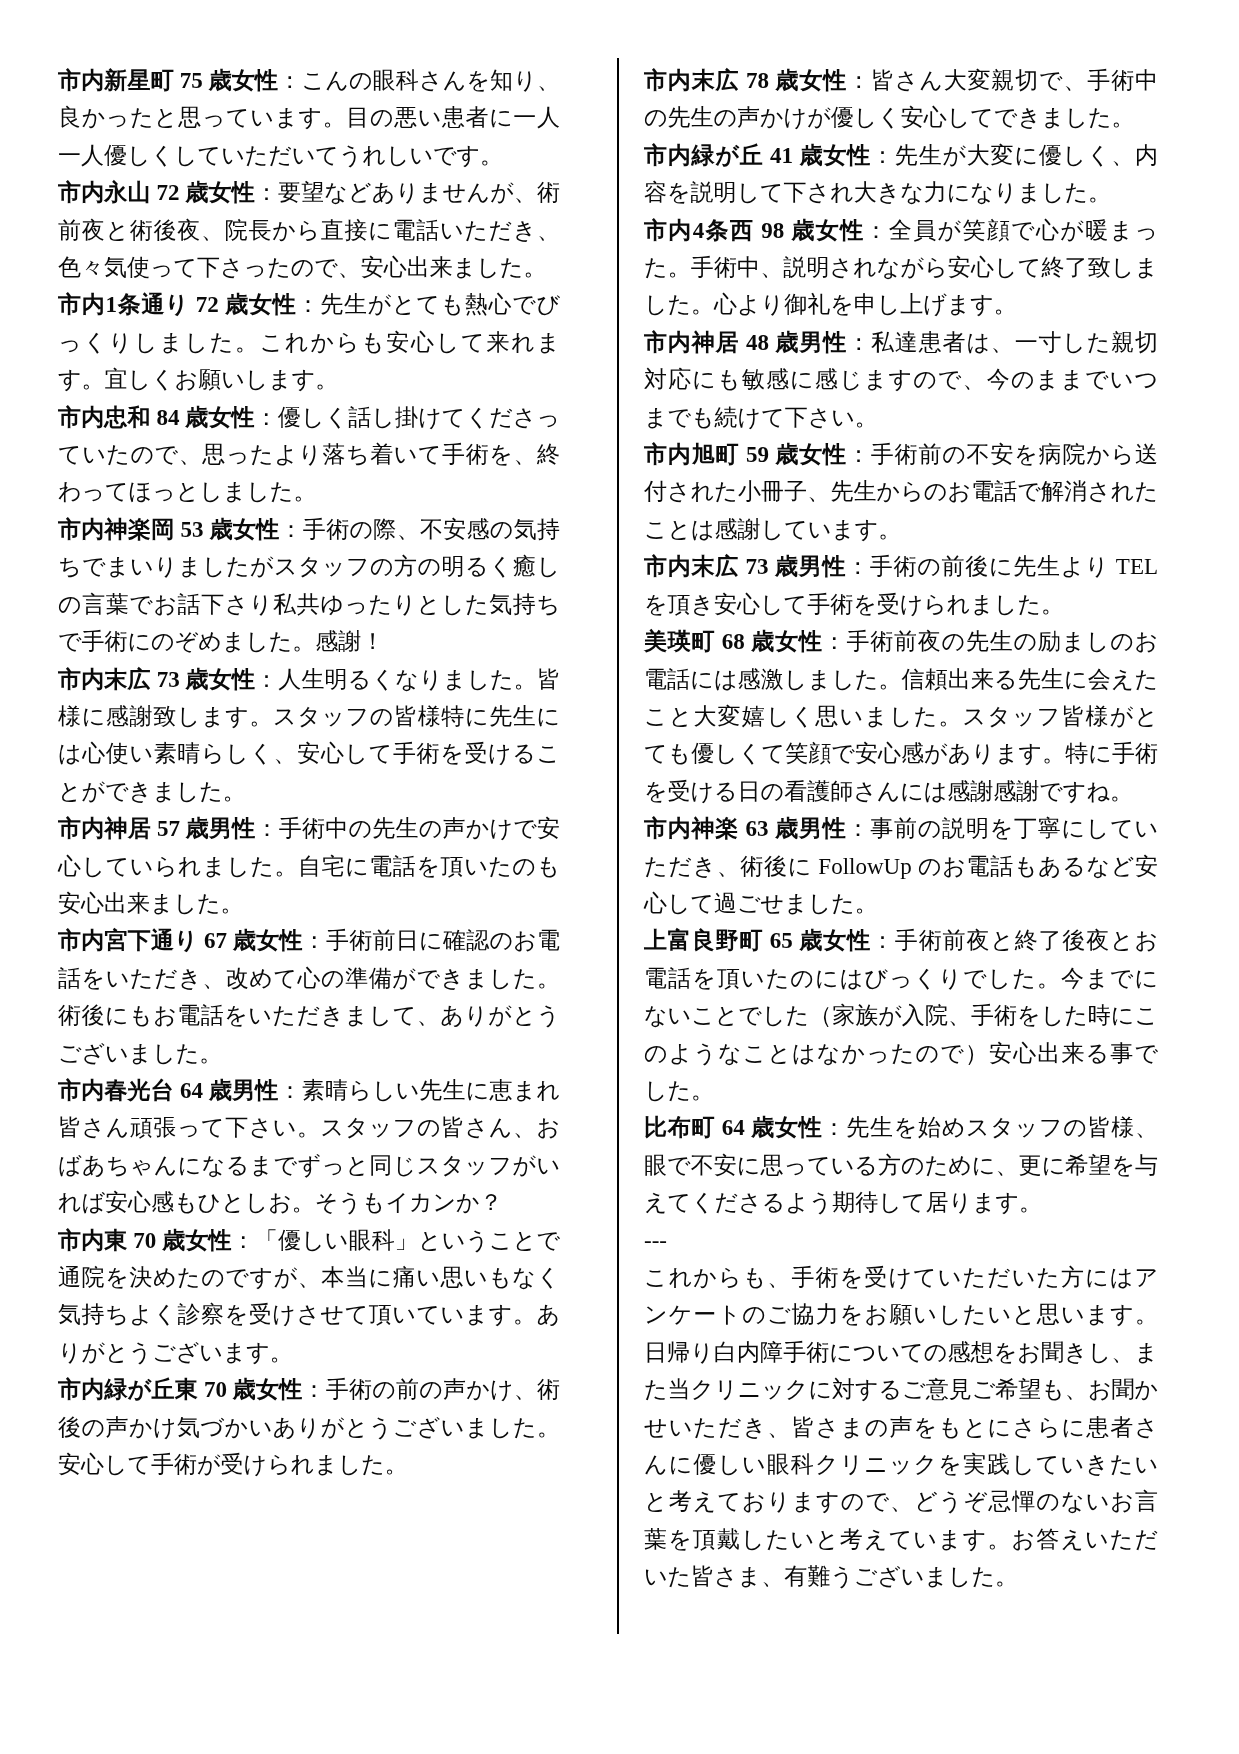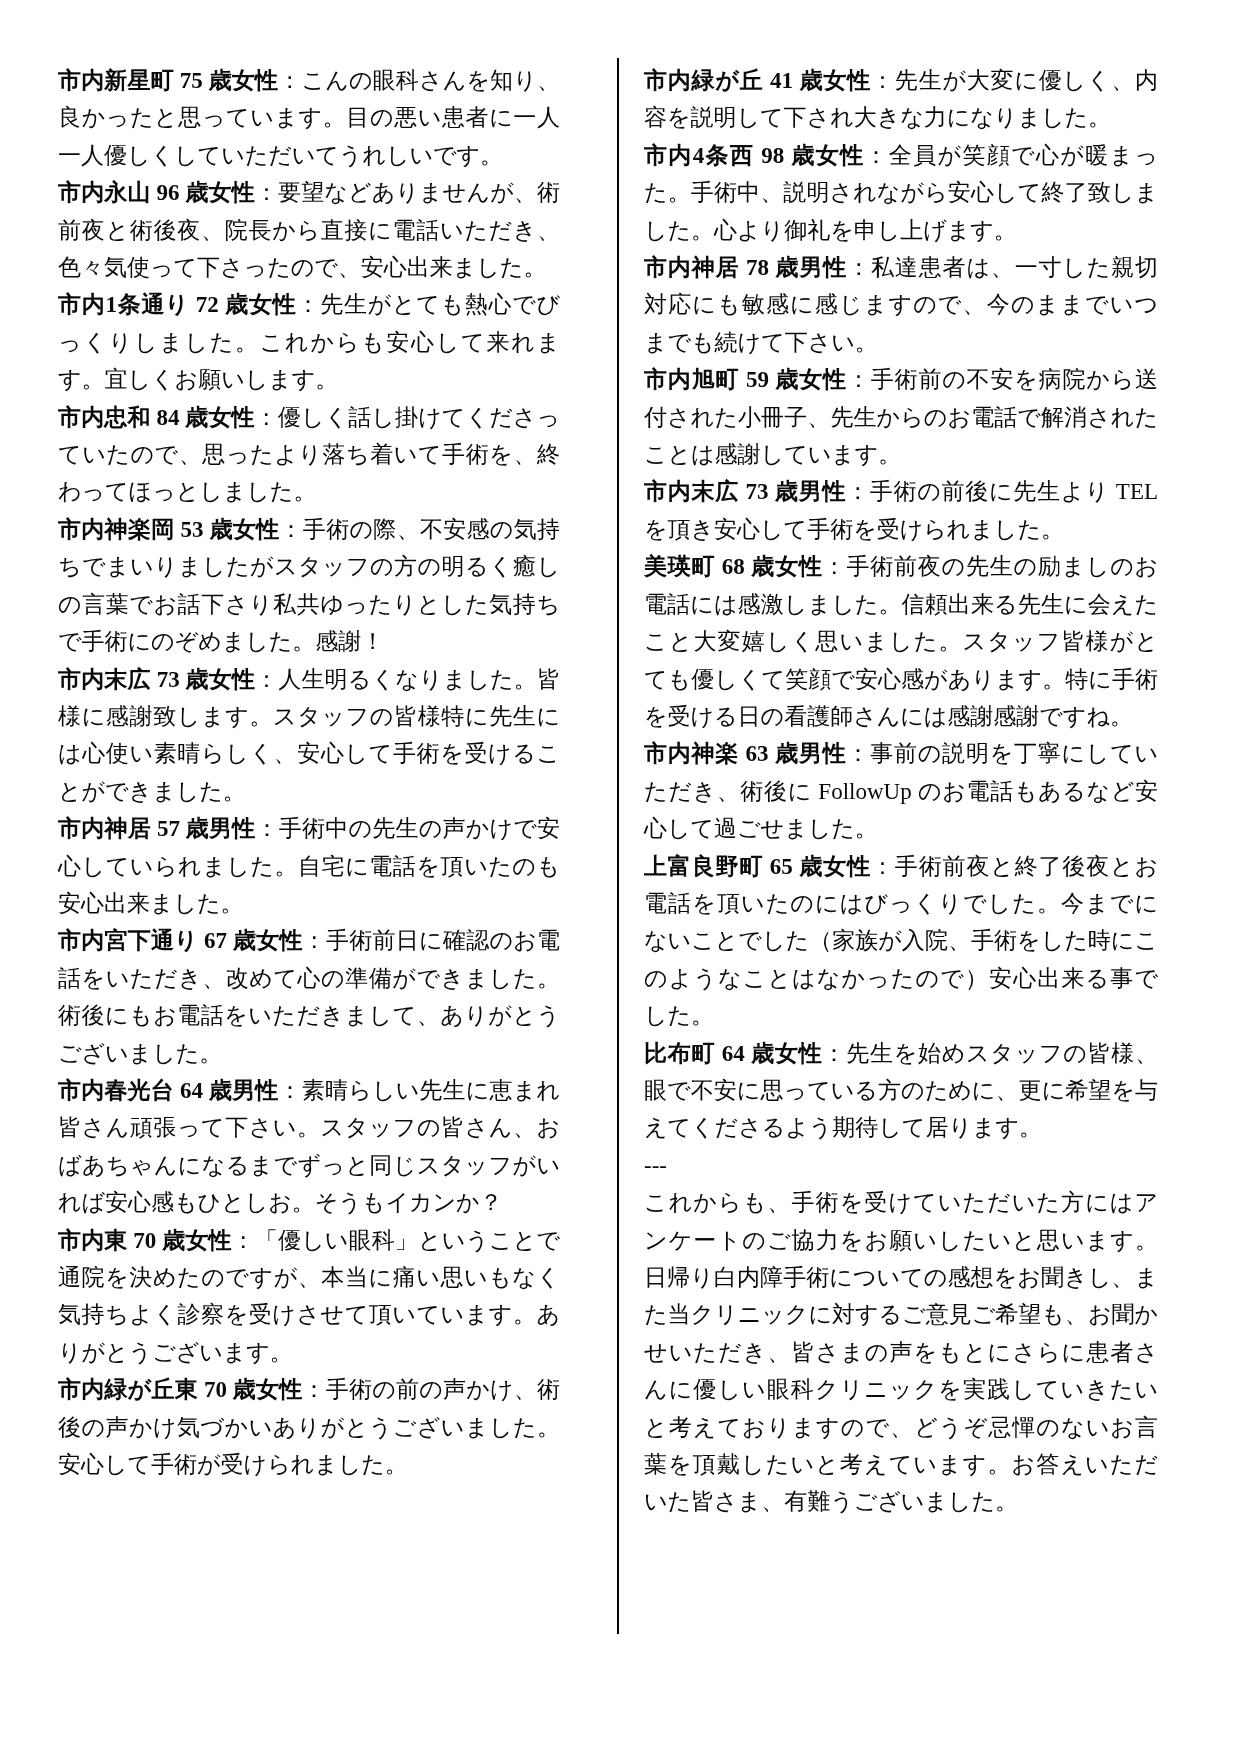--- a/index.html
+++ b/index.html
@@ -35,38 +35,39 @@
   p.entry { margin: 0; padding: 0; }
   .ename { font-weight: 700; }
   .separator { text-align: left; }
 </style>
 </head>
 <body>
 
 <div class="page">
   <div class="col col-left" id="col-left">
       <p class="entry"><span class="ename">市内新星町 75 歳女性</span>：こんの眼科さんを知り、良かったと思っています。目の悪い患者に一人一人優しくしていただいてうれしいです。</p>
-      <p class="entry"><span class="ename">市内永山 96 歳女性</span>：要望などありませんが、術前夜と術後夜、院長から直接に電話いただき、色々気使って下さったので、安心出来ました。</p>
+      <p class="entry"><span class="ename">市内永山 72 歳女性</span>：要望などありませんが、術前夜と術後夜、院長から直接に電話いただき、色々気使って下さったので、安心出来ました。</p>
       <p class="entry"><span class="ename">市内1条通り 72 歳女性</span>：先生がとても熱心でびっくりしました。これからも安心して来れます。宜しくお願いします。</p>
       <p class="entry"><span class="ename">市内忠和 84 歳女性</span>：優しく話し掛けてくださっていたので、思ったより落ち着いて手術を、終わってほっとしました。</p>
       <p class="entry"><span class="ename">市内神楽岡 53 歳女性</span>：手術の際、不安感の気持ちでまいりましたがスタッフの方の明るく癒しの言葉でお話下さり私共ゆったりとした気持ちで手術にのぞめました。感謝！</p>
       <p class="entry"><span class="ename">市内末広 73 歳女性</span>：人生明るくなりました。皆様に感謝致します。スタッフの皆様特に先生には心使い素晴らしく、安心して手術を受けることができました。</p>
       <p class="entry"><span class="ename">市内神居 57 歳男性</span>：手術中の先生の声かけで安心していられました。自宅に電話を頂いたのも安心出来ました。</p>
       <p class="entry"><span class="ename">市内宮下通り 67 歳女性</span>：手術前日に確認のお電話をいただき、改めて心の準備ができました。術後にもお電話をいただきまして、ありがとうございました。</p>
       <p class="entry"><span class="ename">市内春光台 64 歳男性</span>：素晴らしい先生に恵まれ皆さん頑張って下さい。スタッフの皆さん、おばあちゃんになるまでずっと同じスタッフがいれば安心感もひとしお。そうもイカンか？</p>
       <p class="entry"><span class="ename">市内東 70 歳女性</span>：「優しい眼科」ということで通院を決めたのですが、本当に痛い思いもなく気持ちよく診察を受けさせて頂いています。ありがとうございます。</p>
       <p class="entry"><span class="ename">市内緑が丘東 70 歳女性</span>：手術の前の声かけ、術後の声かけ気づかいありがとうございました。安心して手術が受けられました。</p>
     </div>
 
   <div class="divider"></div>
 
   <div class="col col-right" id="col-right">
+    <p class="entry"><span class="ename">市内末広 78 歳女性</span>：皆さん大変親切で、手術中の先生の声かけが優しく安心してできました。</p>
       <p class="entry"><span class="ename">市内緑が丘 41 歳女性</span>：先生が大変に優しく、内容を説明して下され大きな力になりました。</p>
       <p class="entry"><span class="ename">市内4条西 98 歳女性</span>：全員が笑顔で心が暖まった。手術中、説明されながら安心して終了致しました。心より御礼を申し上げます。</p>
-      <p class="entry"><span class="ename">市内神居 78 歳男性</span>：私達患者は、一寸した親切対応にも敏感に感じますので、今のままでいつまでも続けて下さい。</p>
+      <p class="entry"><span class="ename">市内神居 48 歳男性</span>：私達患者は、一寸した親切対応にも敏感に感じますので、今のままでいつまでも続けて下さい。</p>
       <p class="entry"><span class="ename">市内旭町 59 歳女性</span>：手術前の不安を病院から送付された小冊子、先生からのお電話で解消されたことは感謝しています。</p>
       <p class="entry"><span class="ename">市内末広 73 歳男性</span>：手術の前後に先生より TEL を頂き安心して手術を受けられました。</p>
       <p class="entry"><span class="ename">美瑛町 68 歳女性</span>：手術前夜の先生の励ましのお電話には感激しました。信頼出来る先生に会えたこと大変嬉しく思いました。スタッフ皆様がとても優しくて笑顔で安心感があります。特に手術を受ける日の看護師さんには感謝感謝ですね。</p>
       <p class="entry"><span class="ename">市内神楽 63 歳男性</span>：事前の説明を丁寧にしていただき、術後に FollowUp のお電話もあるなど安心して過ごせました。</p>
       <p class="entry"><span class="ename">上富良野町 65 歳女性</span>：手術前夜と終了後夜とお電話を頂いたのにはびっくりでした。今までにないことでした（家族が入院、手術をした時にこのようなことはなかったので）安心出来る事でした。</p>
       <p class="entry"><span class="ename">比布町 64 歳女性</span>：先生を始めスタッフの皆様、眼で不安に思っている方のために、更に希望を与えてくださるよう期待して居ります。</p>
       <p class="entry separator" id="right-separator">---</p>
     <p class="entry closing">これからも、手術を受けていただいた方にはアンケートのご協力をお願いしたいと思います。日帰り白内障手術についての感想をお聞きし、また当クリニックに対するご意見ご希望も、お聞かせいただき、皆さまの声をもとにさらに患者さんに優しい眼科クリニックを実践していきたいと考えておりますので、どうぞ忌憚のないお言葉を頂戴したいと考えています。お答えいただいた皆さま、有難うございました。</p>
   </div>
 </div>

